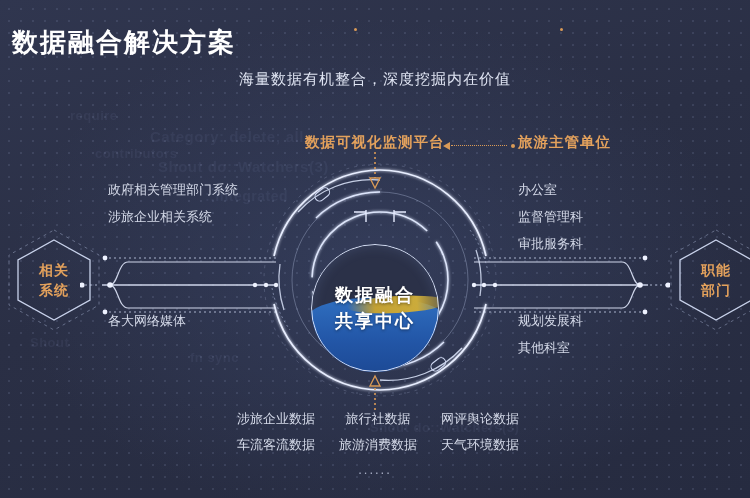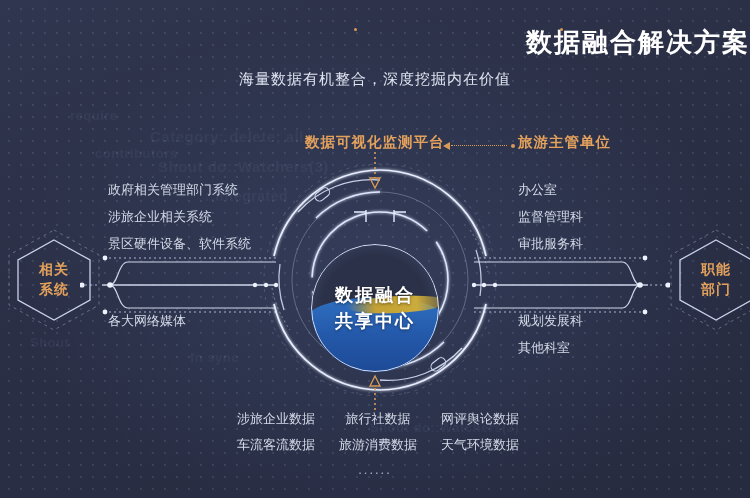--- a/index.html
+++ b/index.html
@@ -28,21 +28,21 @@
     font-family:Liberation Sans, sans-serif;
     font-weight:bold;
     color:rgba(150,165,205,0.085);
     white-space:nowrap;
     pointer-events:none;
     letter-spacing:.5px;
   }
 
   
   .title{
-    position:absolute;left:12px;right:0;top:25px;text-align:right;
+    position:absolute;left:12px;right:0;top:25px;text-align:left;
     font-size:26px;font-weight:bold;color:#ffffff;letter-spacing:2px;
   }
   .subtitle{
     position:absolute;left:0;right:0;top:70px;text-align:center;
     font-size:15px;color:#dfe4f2;letter-spacing:1px;
   }
 
   
   .toprow{position:absolute;left:0;right:0;top:133px;height:22px;}
   .olabel{
@@ -82,21 +82,21 @@
   .hexwrap{position:absolute;width:96px;height:104px;}
   #hex-left{left:6px;top:228px;}
   #hex-right{left:668px;top:228px;}
   .hex{
     position:absolute;inset:0;
   }
   .hex svg{display:block;}
   .hextext{
     position:absolute;inset:0;display:flex;flex-direction:column;
     align-items:center;justify-content:center;
-    font-size:14px;font-weight:bold;color:#e3a15c;line-height:20px;letter-spacing:1px;font-family:Liberation Mono, monospace;
+    font-size:14px;font-weight:bold;color:#e3a15c;line-height:20px;letter-spacing:1px;
   }
 
   
   #rings{position:absolute;left:250px;top:160px;width:260px;height:240px;}
   #rings svg{display:block;}
 
   
   #globe{
     position:absolute;left:311px;top:244px;width:128px;height:128px;border-radius:50%;
     background:#2b3148;
@@ -292,21 +292,20 @@
     </div>
     <div class="hextext">
       <span>职能</span>
       <span>部门</span>
     </div>
   </div>
 
   <div class="col" id="col-lt">
     <div>政府相关管理部门系统</div>
     <div>涉旅企业相关系统</div>
-    <div>景区硬件设备、软件系统</div>
   </div>
   <div class="col" id="col-lb">
     <div>各大网络媒体</div>
   </div>
   <div class="col" id="col-rt">
     <div>办公室</div>
     <div>监督管理科</div>
     <div>审批服务科</div>
   </div>
   <div class="col" id="col-rb">

